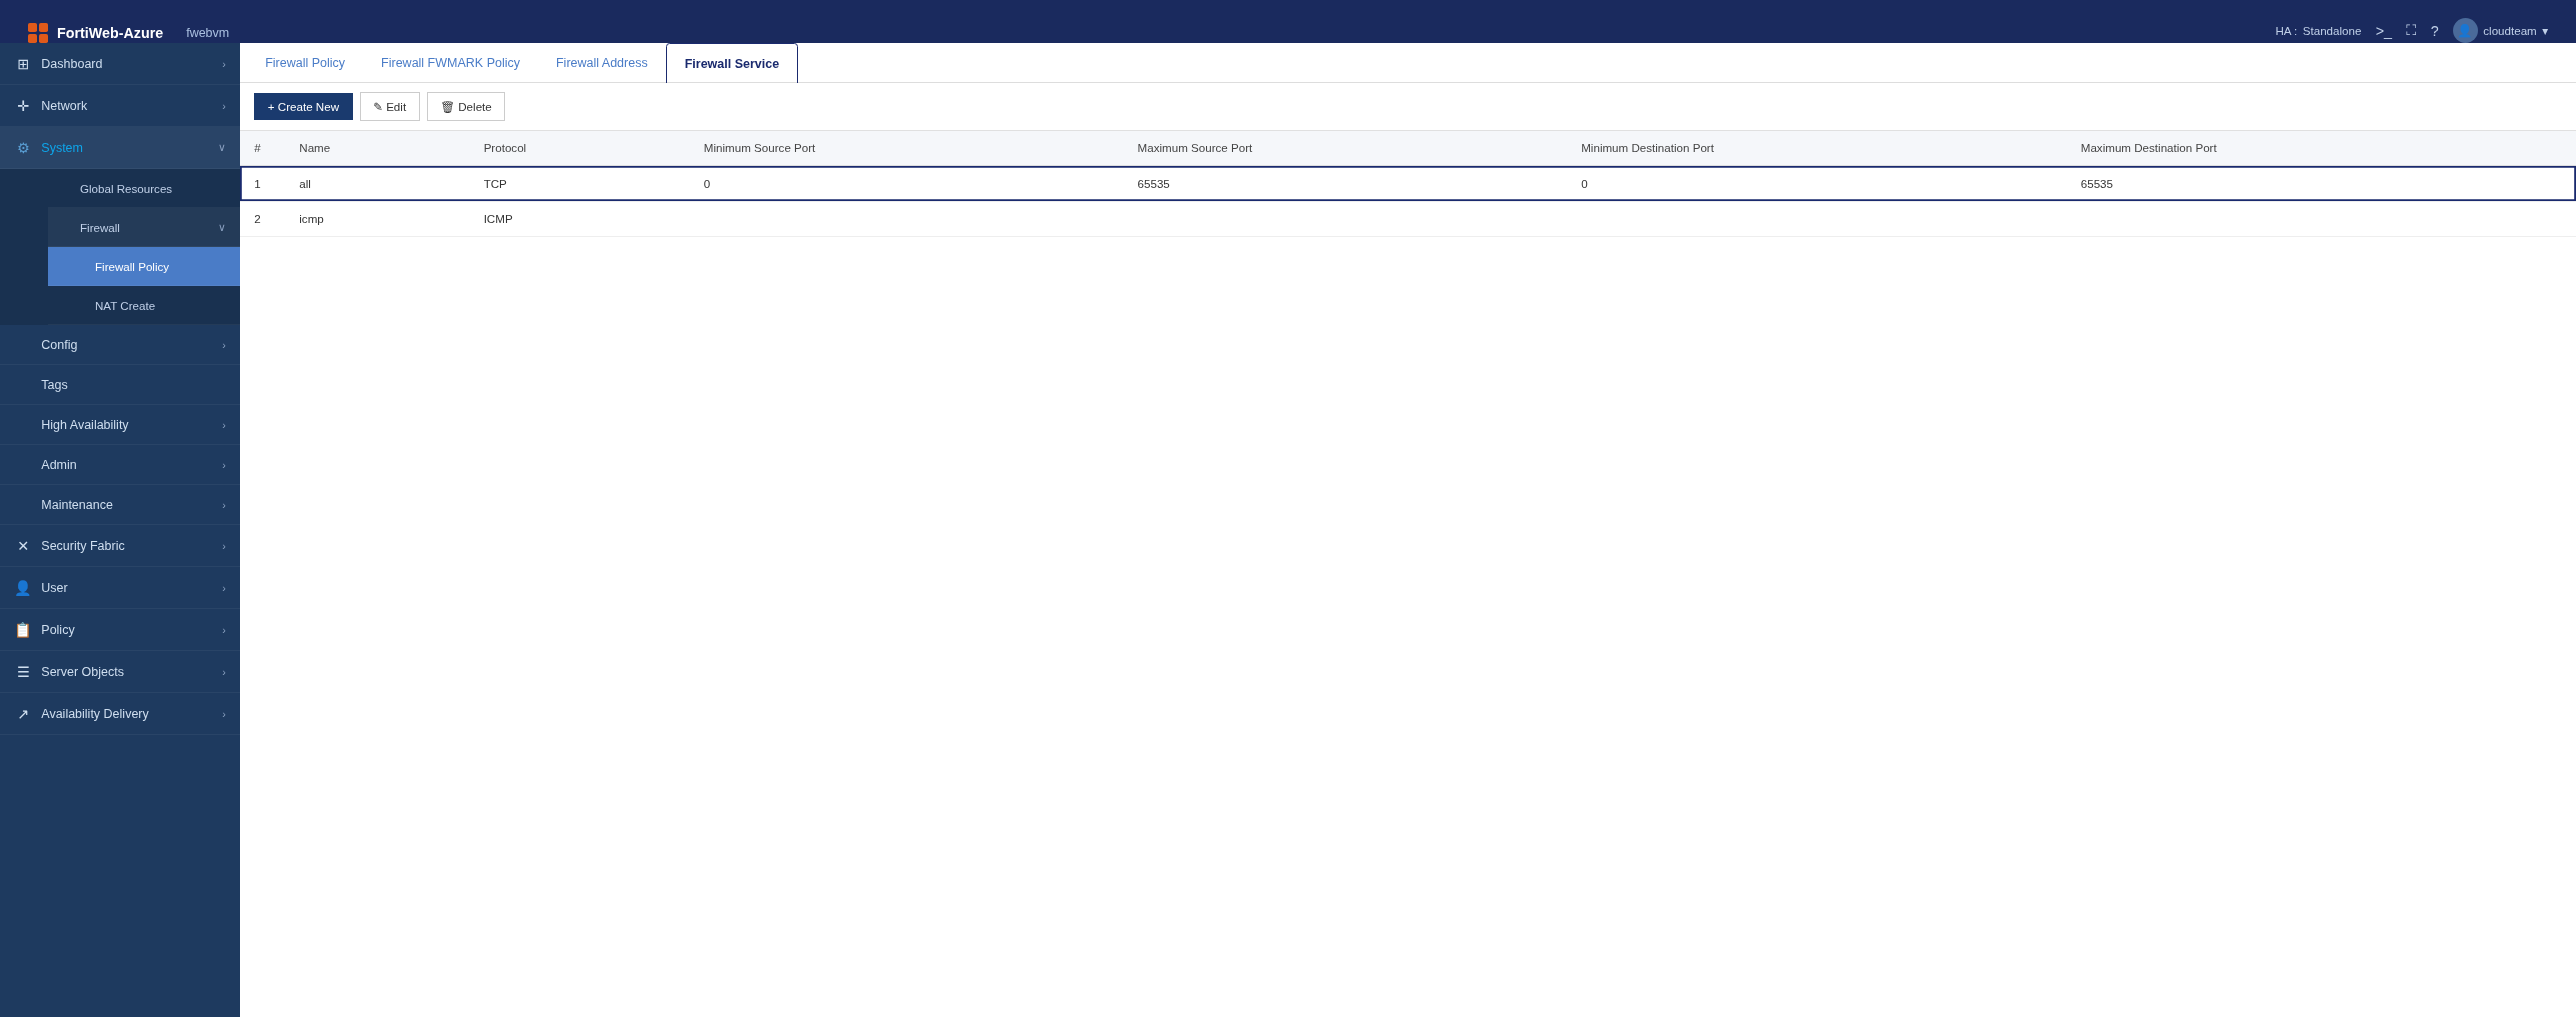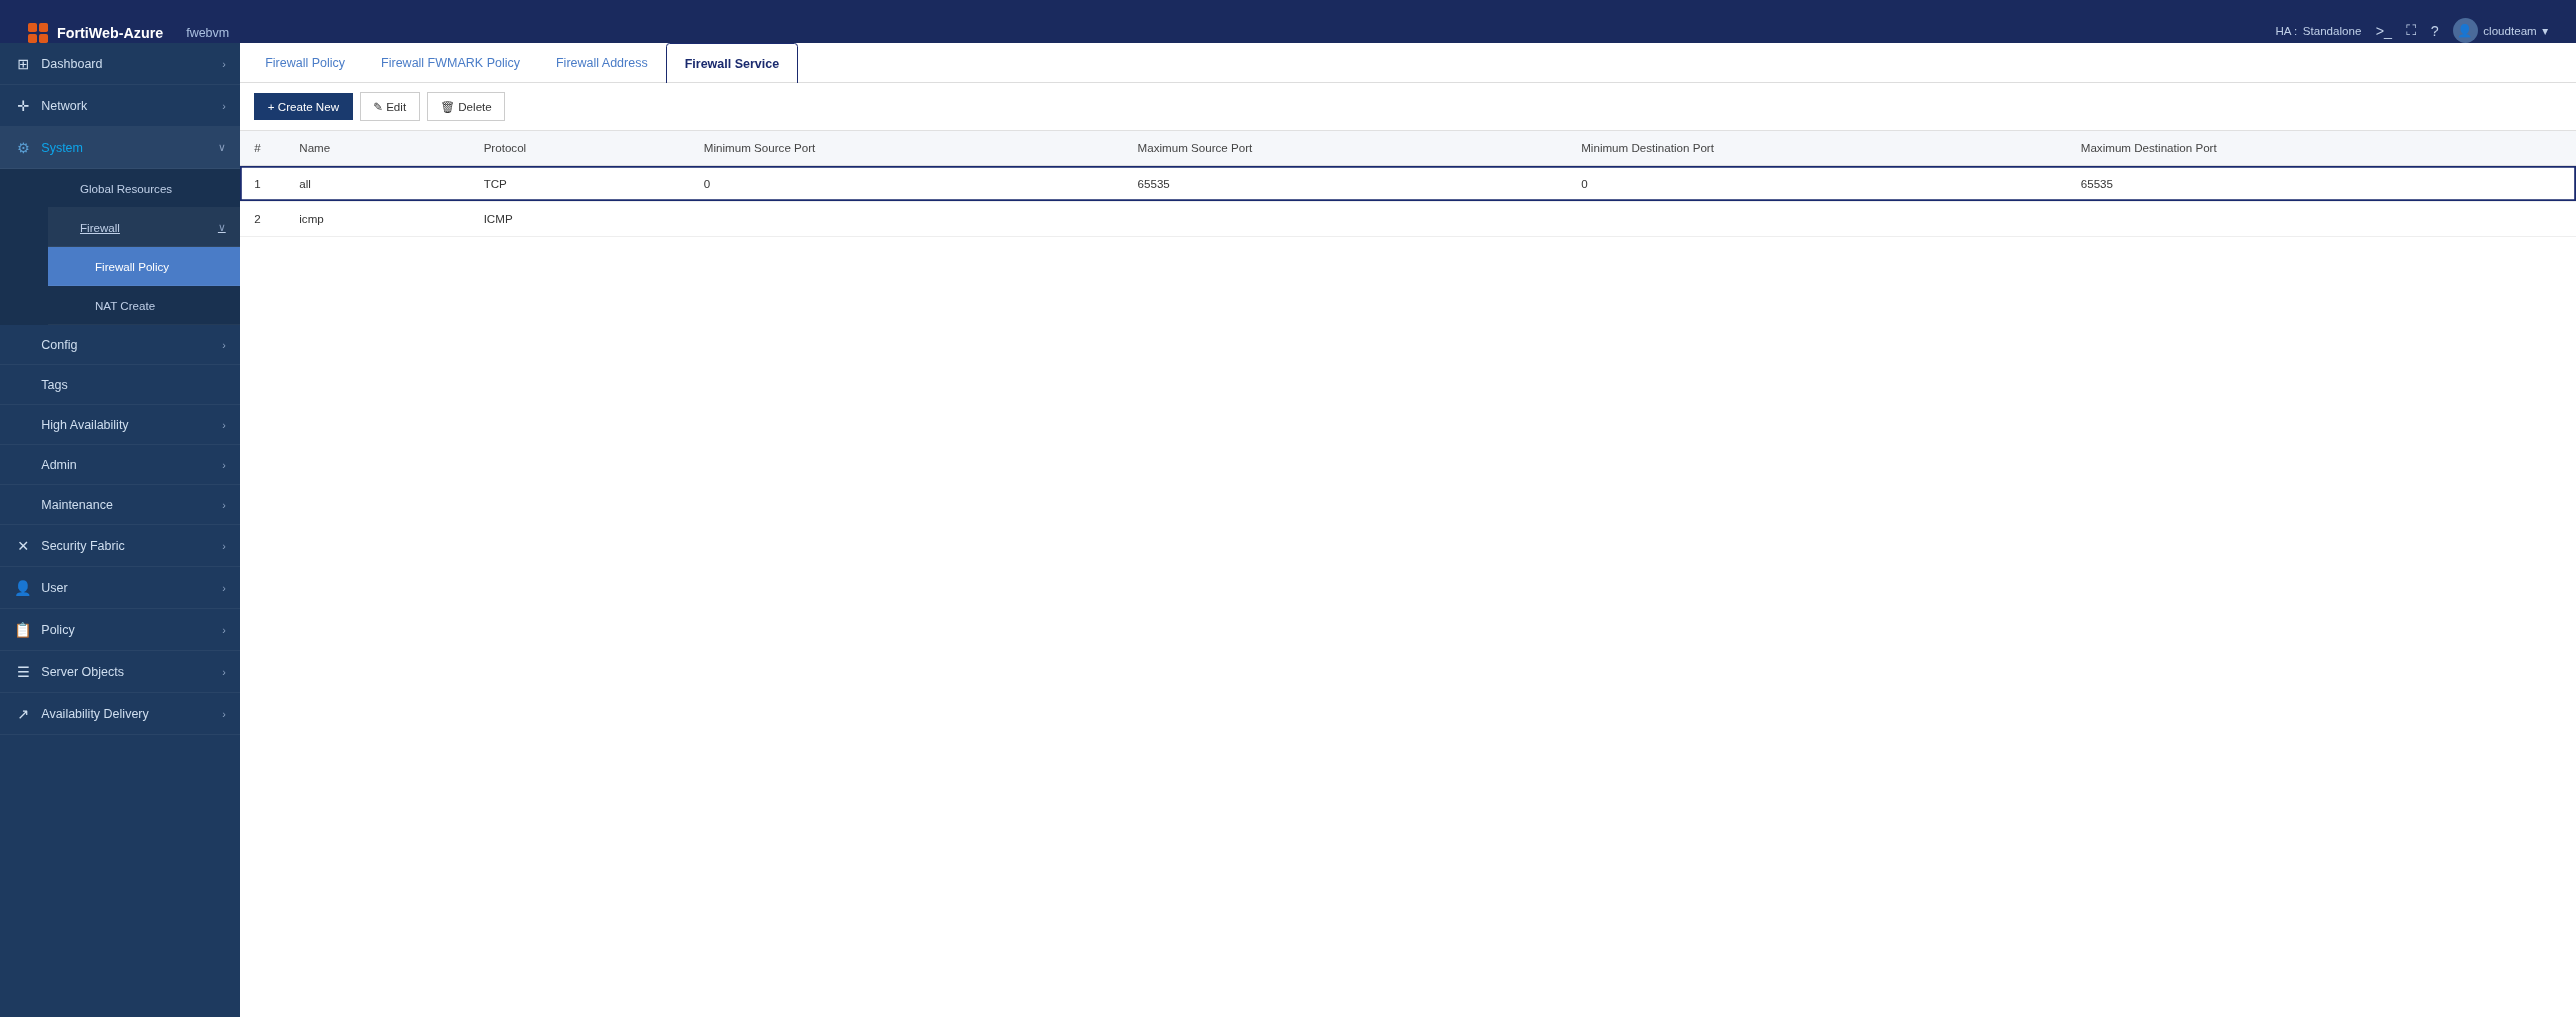--- a/index.html
+++ b/index.html
@@ -248,21 +248,21 @@
       <span class="sidebar-chevron">∨</span>
     </div>
 
     <div class="sidebar-sub">
       <div class="sidebar-item">
         <div class="sidebar-item-left">
           <span>Global Resources</span>
         </div>
       </div>
 
-      <div class="sidebar-item active-parent" style="background:rgba(255,255,255,0.05);text-decoration:underline;">
+      <div class="sidebar-item active-parent" style="background:rgba(255,255,255,0.05);">
         <div class="sidebar-item-left">
           <span>Firewall</span>
         </div>
         <span class="sidebar-chevron">∨</span>
       </div>
 
       <div class="sidebar-item active-child" style="padding-left:47px;">
         <span>Firewall Policy</span>
       </div>
 

